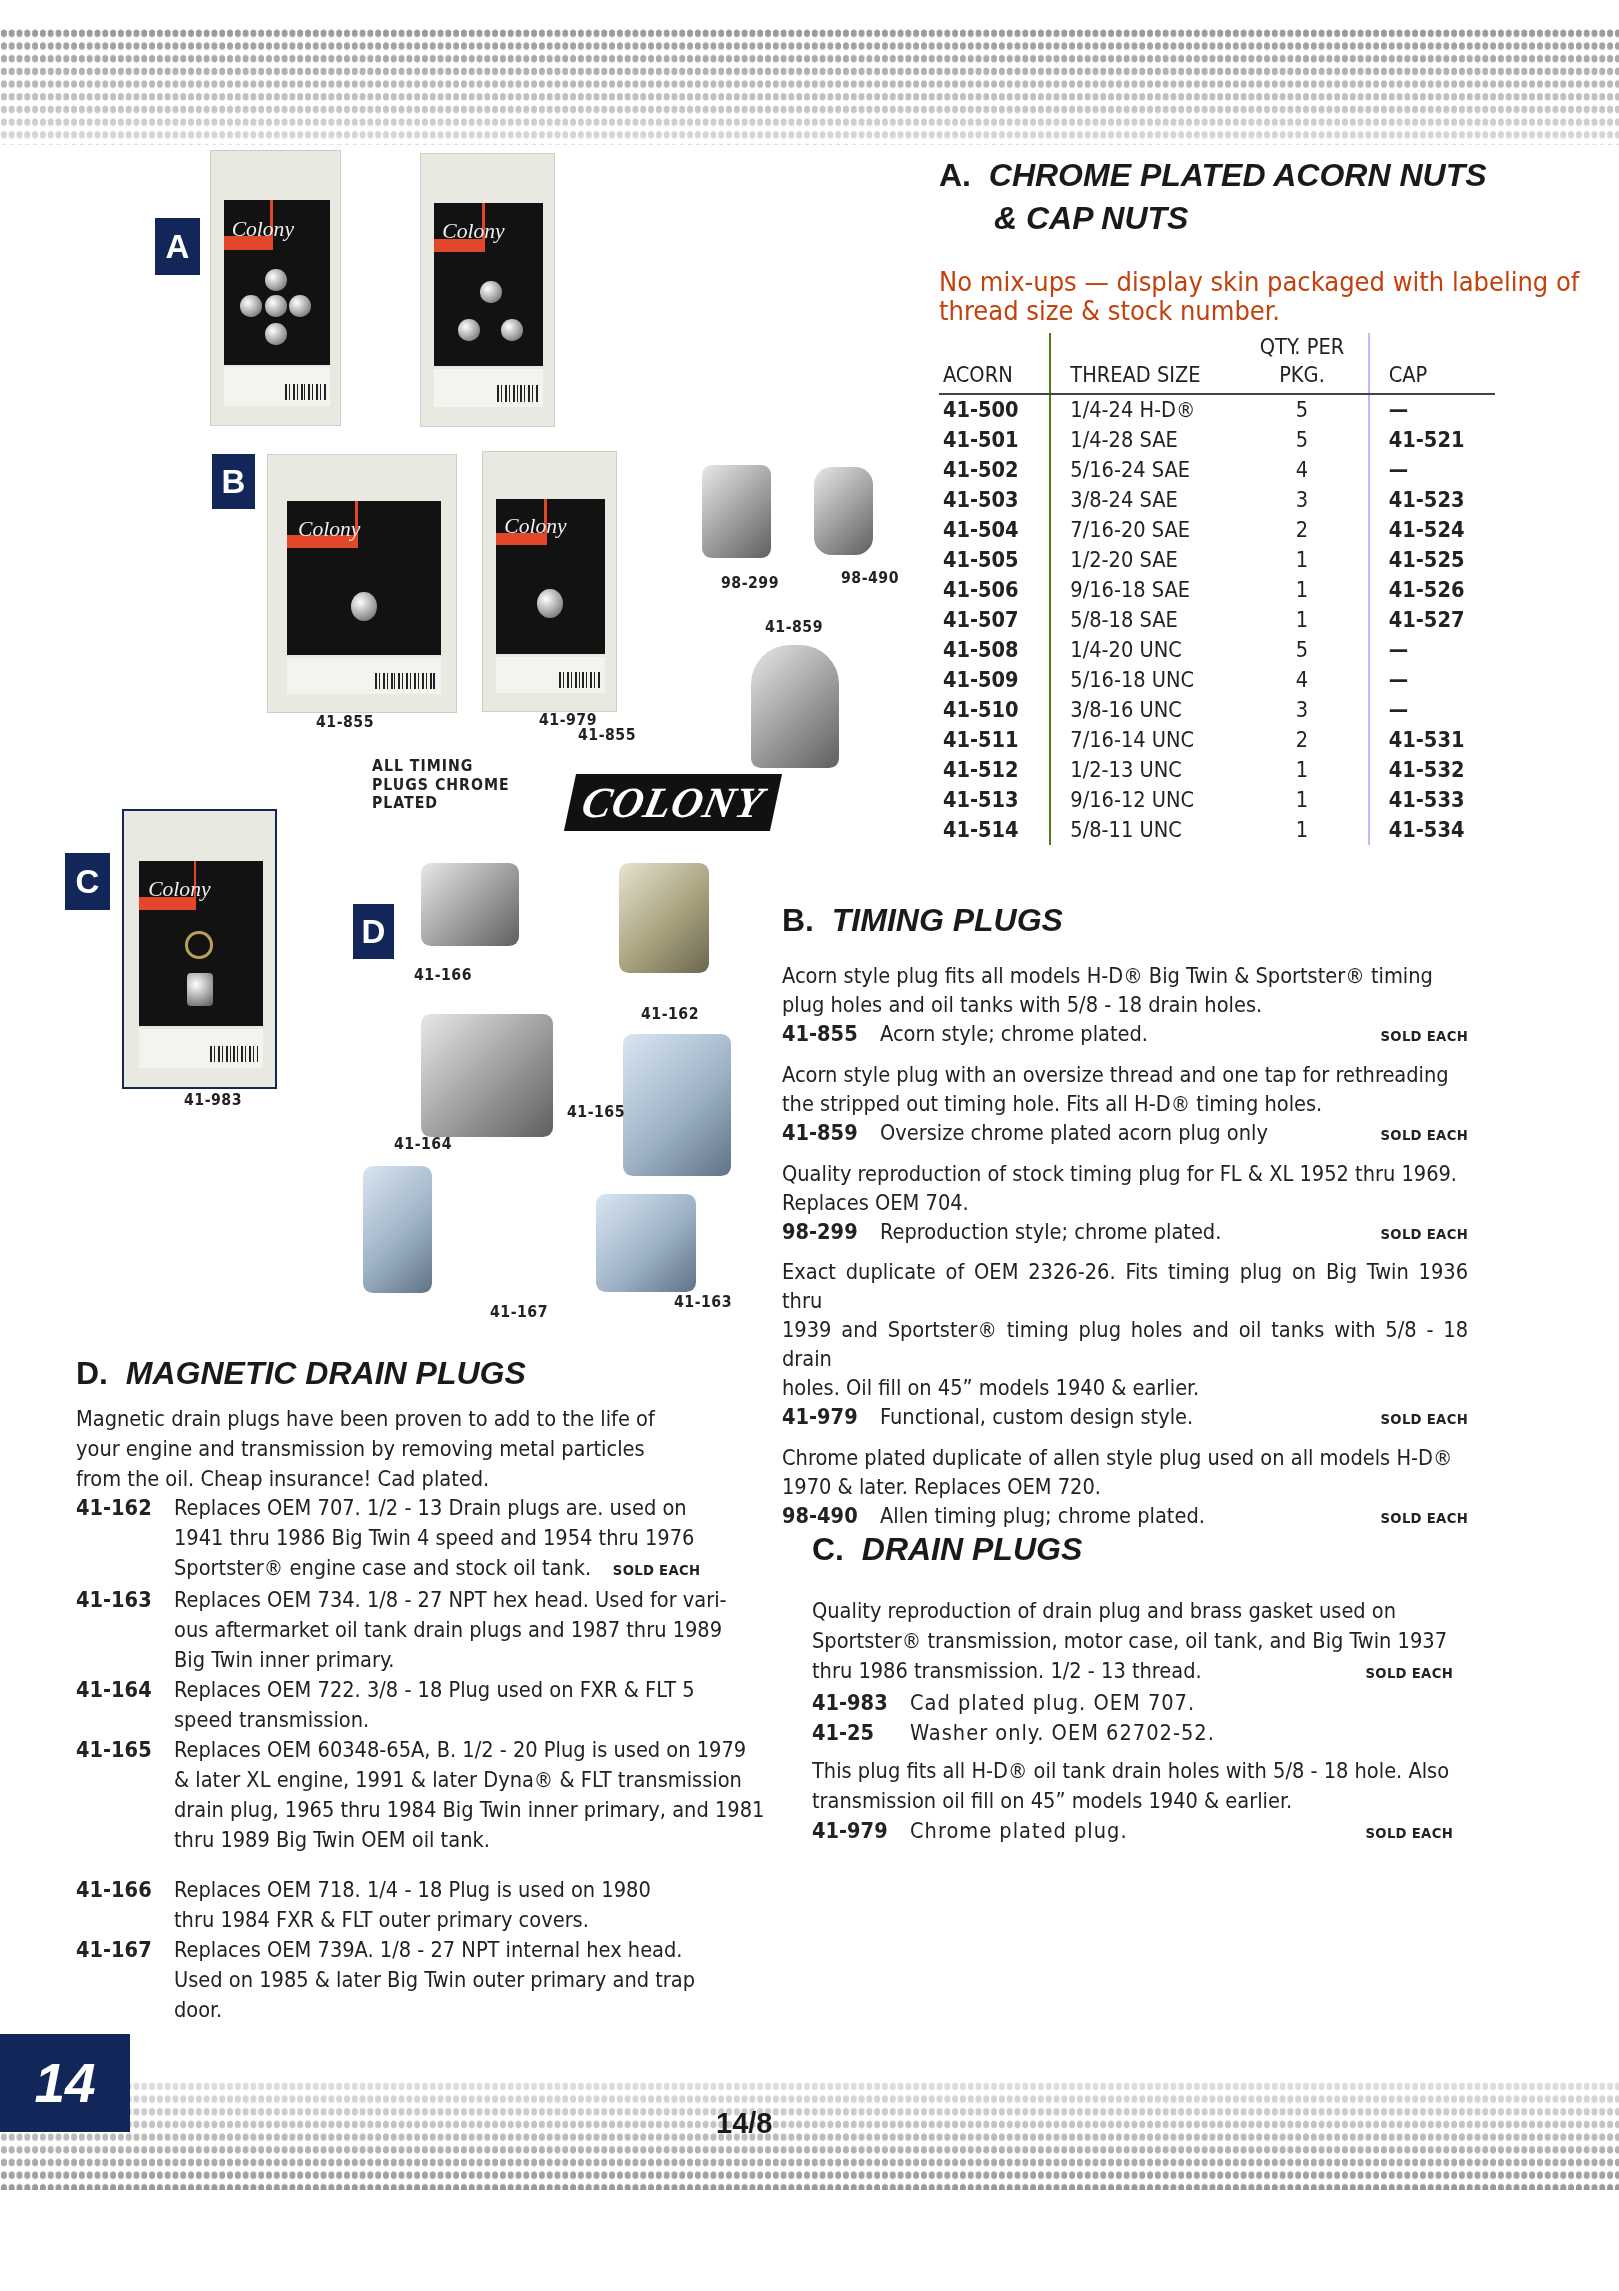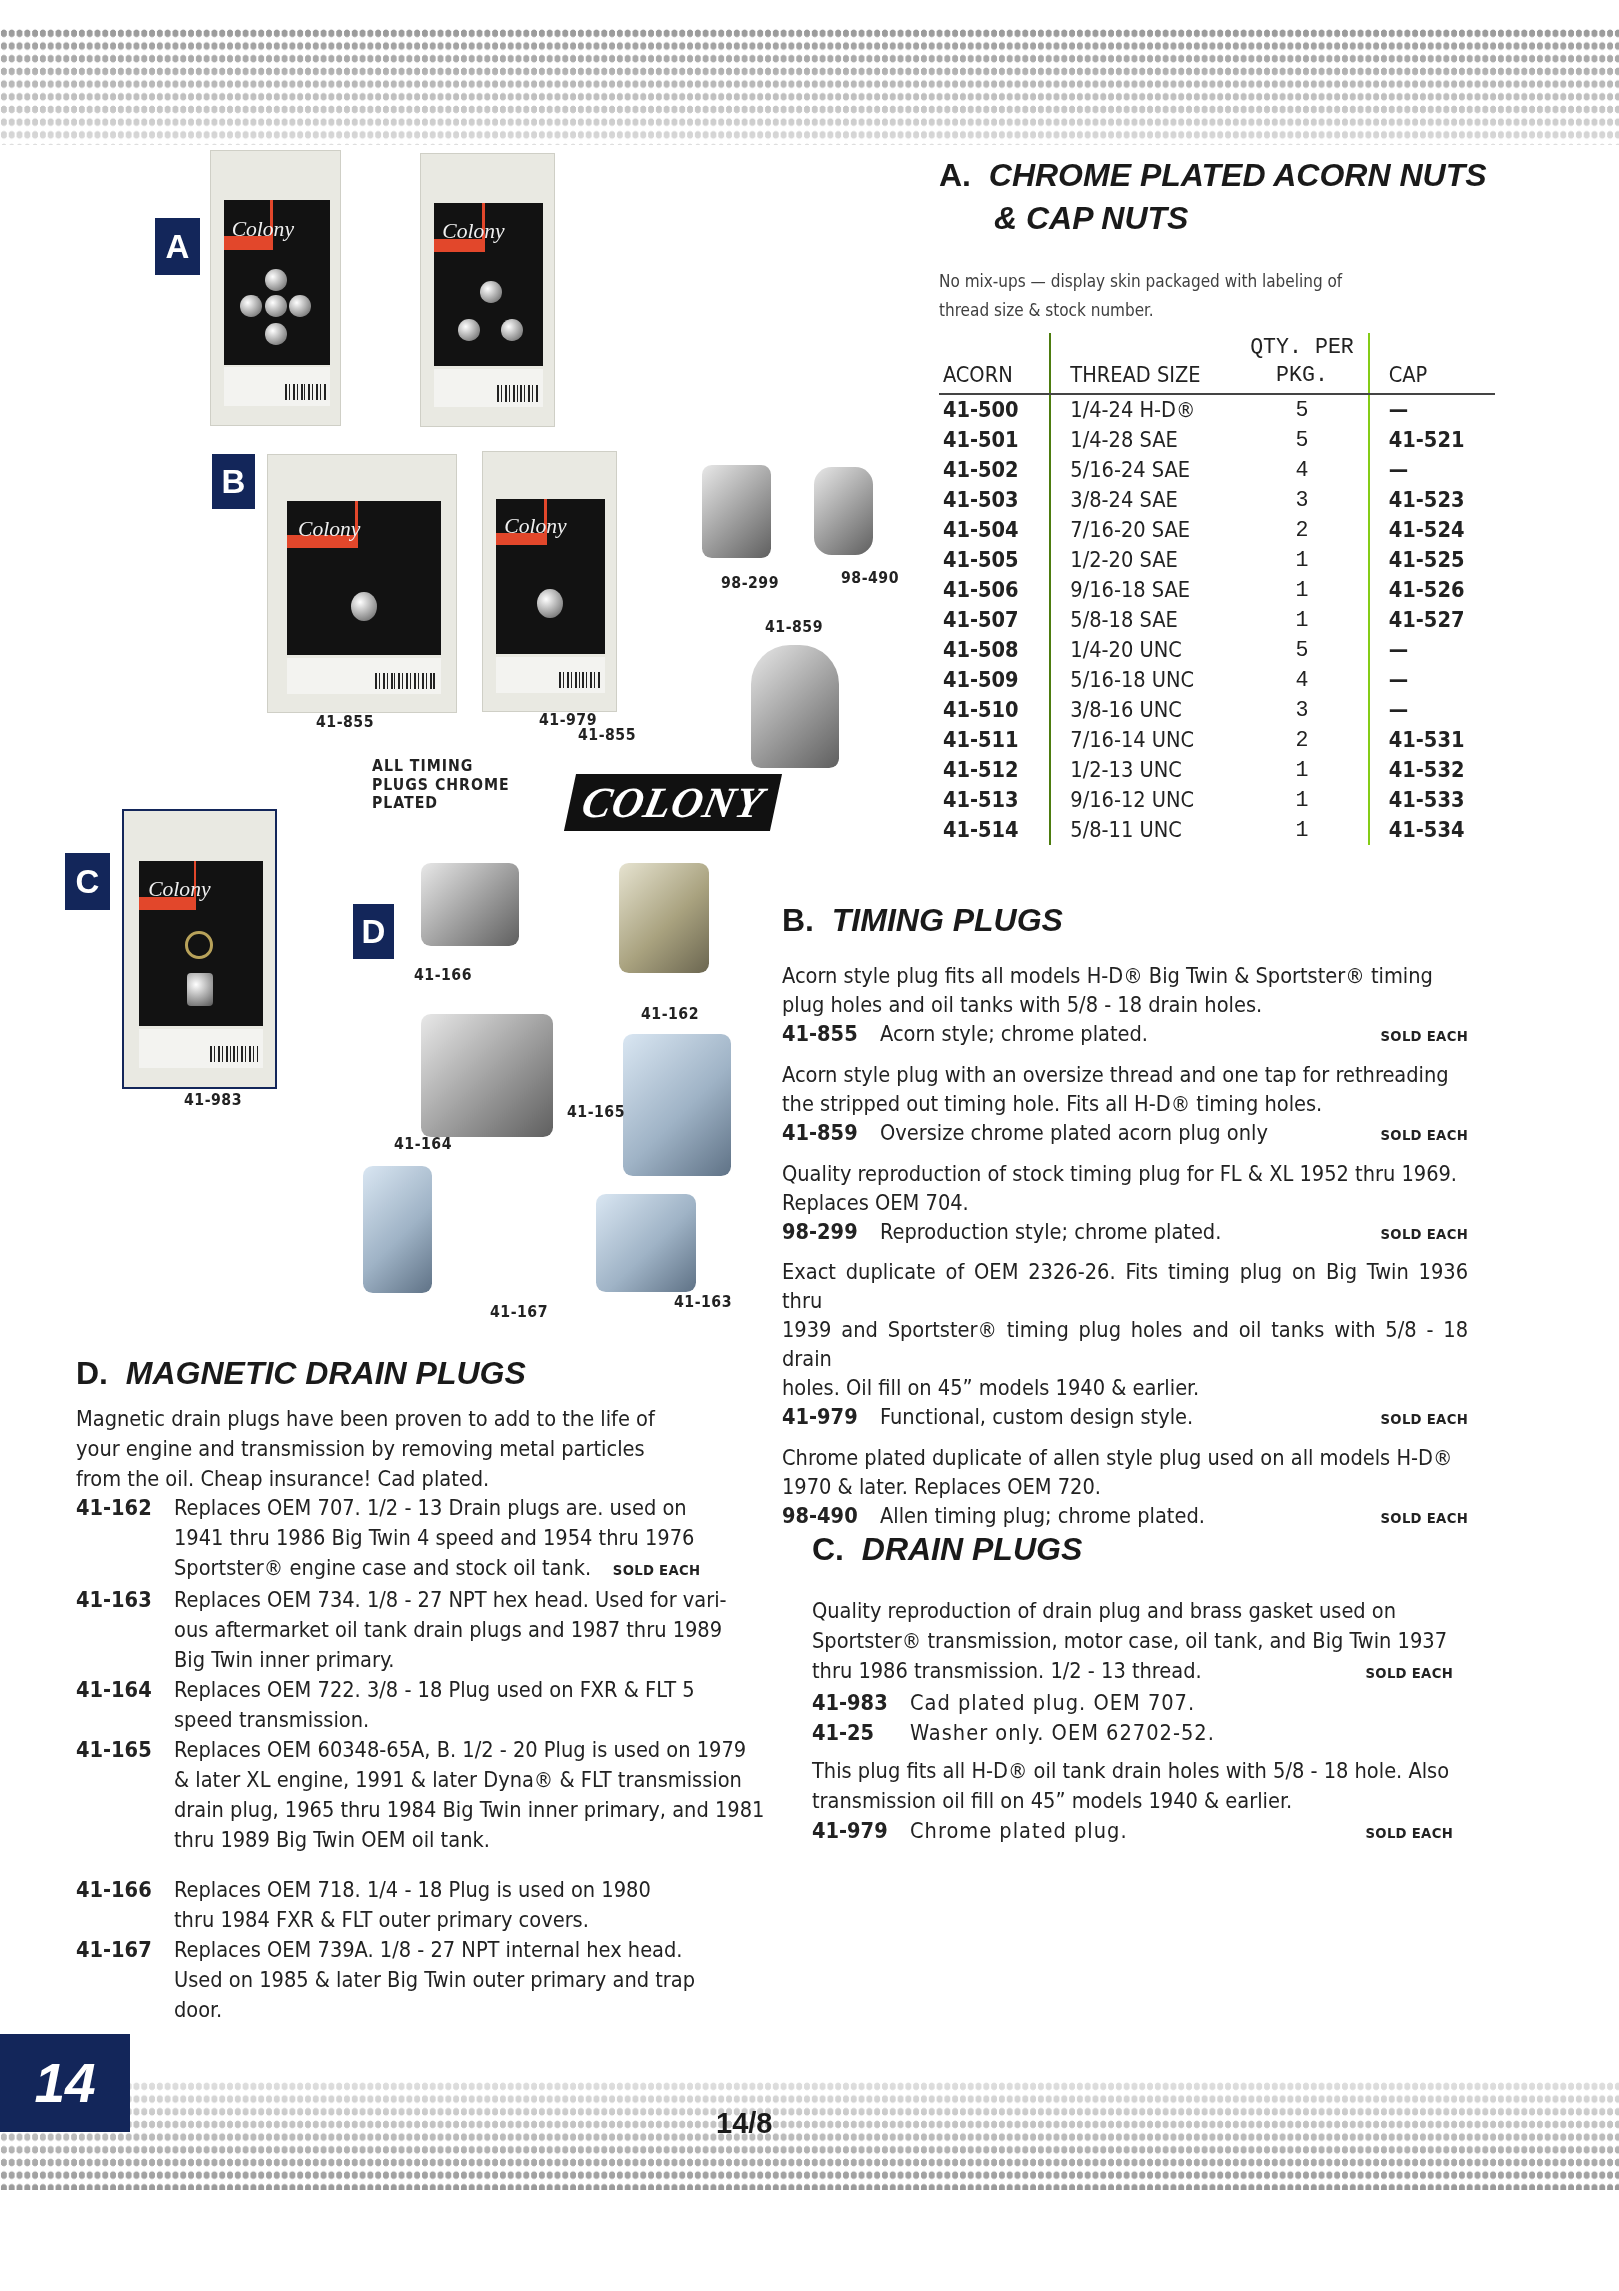--- a/index.html
+++ b/index.html
@@ -31,30 +31,30 @@
   .card.framed { border:2px solid #13265a; }
   .plug { position:absolute; border-radius:9.8px; background:linear-gradient(135deg,#e8e8e8,#9c9c9c 55%,#5f5f5f); }
   .plug.blue { background:linear-gradient(135deg,#d9e6f2,#9fb3c6 55%,#5f7286); }
   .plug.gold { background:linear-gradient(135deg,#e6e3d0,#a9a27f 55%,#6b6650); }
   .caption { position:absolute; font-size:15.7px; font-weight:bold; color:#222; letter-spacing:0.5px; }
   .colony-logo { position:absolute; left:570px; top:774px; width:206px; height:57px; background:#111; color:#fff; font-family:"Liberation Serif",serif; font-weight:bold; font-style:italic; font-size:43px; display:flex; align-items:center; justify-content:center; transform:skewX(-12deg); letter-spacing:1px; }
   .all-timing { position:absolute; left:372px; top:757px; width:147px; font-size:15.7px; font-weight:bold; line-height:18.6px; letter-spacing:1px; color:#222; }
 
   .h2 { position:absolute; font-family:"Liberation Sans",sans-serif; font-weight:bold; font-size:32px; color:#1a1a1a; }
   .h2 .t { font-style:italic; }
-  .p { position:absolute; font-size:17px; line-height:29px; color:#404040; }
+  .p { position:absolute; font-size:27px; line-height:29px; color:#c2410c; }
   .sold { font-size:14.7px; font-weight:bold; letter-spacing:0.3px; color:#222; }
 
   table.acorn { position:absolute; left:939px; top:333px; border-collapse:collapse; font-size:21.6px; color:#222; }
   table.acorn th { font-weight:normal; text-align:left; vertical-align:bottom; padding:0 7.8px 3.9px 3.9px; line-height:28px; border-bottom:2.9px double #444; }
   table.acorn td { padding:0 7.8px 0 3.9px; line-height:30px; height:30px; }
   table.acorn td.n, table.acorn td.c { font-weight:bold; }
   table.acorn .col1 { width:98px; border-right:2px solid #4d7c0f; }
   table.acorn .col2 { width:162px; padding-left:19.6px; }
-  table.acorn .col3 { width:116px; text-align:center; border-right:2px solid #84cc16;font-family:Liberation Mono, monospace; }
+  table.acorn .col3 { width:116px; text-align:center; border-right:2px solid #c4b5fd; }
   table.acorn .col4 { width:98px; padding-left:19px; }
 
   .pagebox { position:absolute; left:0; top:2034px; width:130px; height:98px; background:#13265a; color:#fff; font-family:"Liberation Sans",sans-serif; font-weight:bold; font-style:italic; font-size:55px; display:flex; align-items:center; justify-content:center; }
   .pagenum { position:absolute; left:716px; top:2107px; font-family:"Liberation Sans",sans-serif; font-weight:bold; font-size:29px; color:#1a1a1a; }
 </style>
 </head>
 <body>
 
 <div class="dots top"></div>
 

